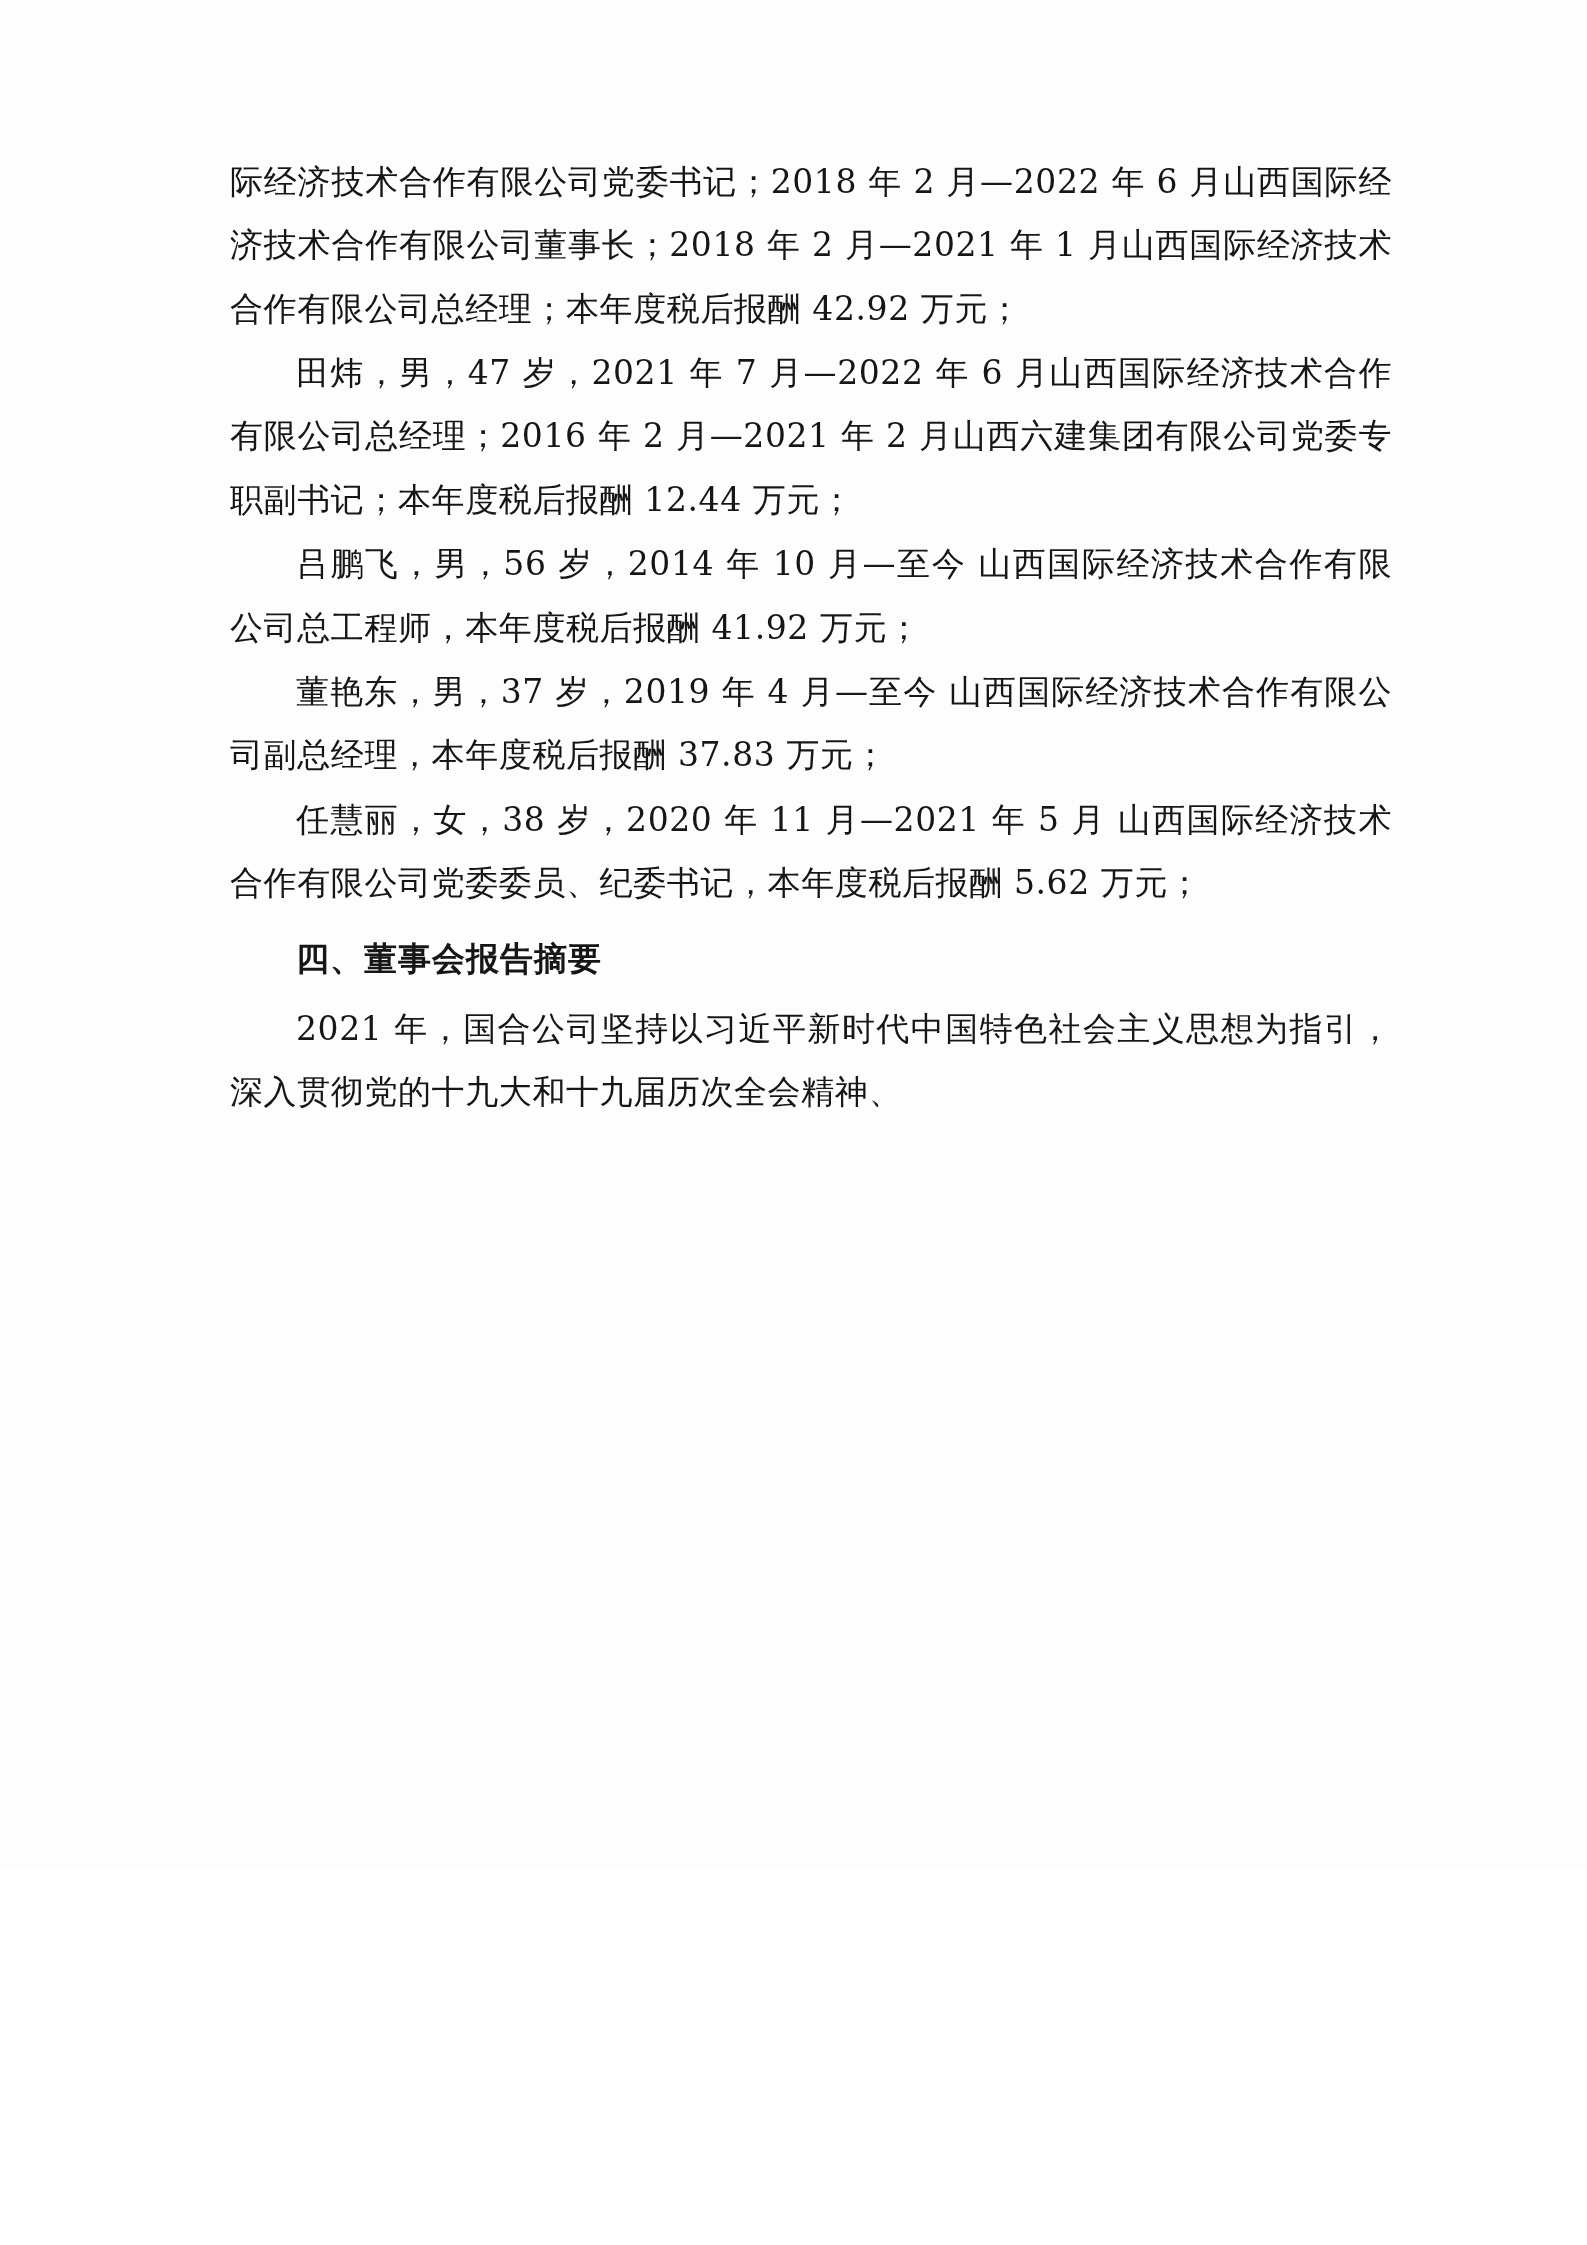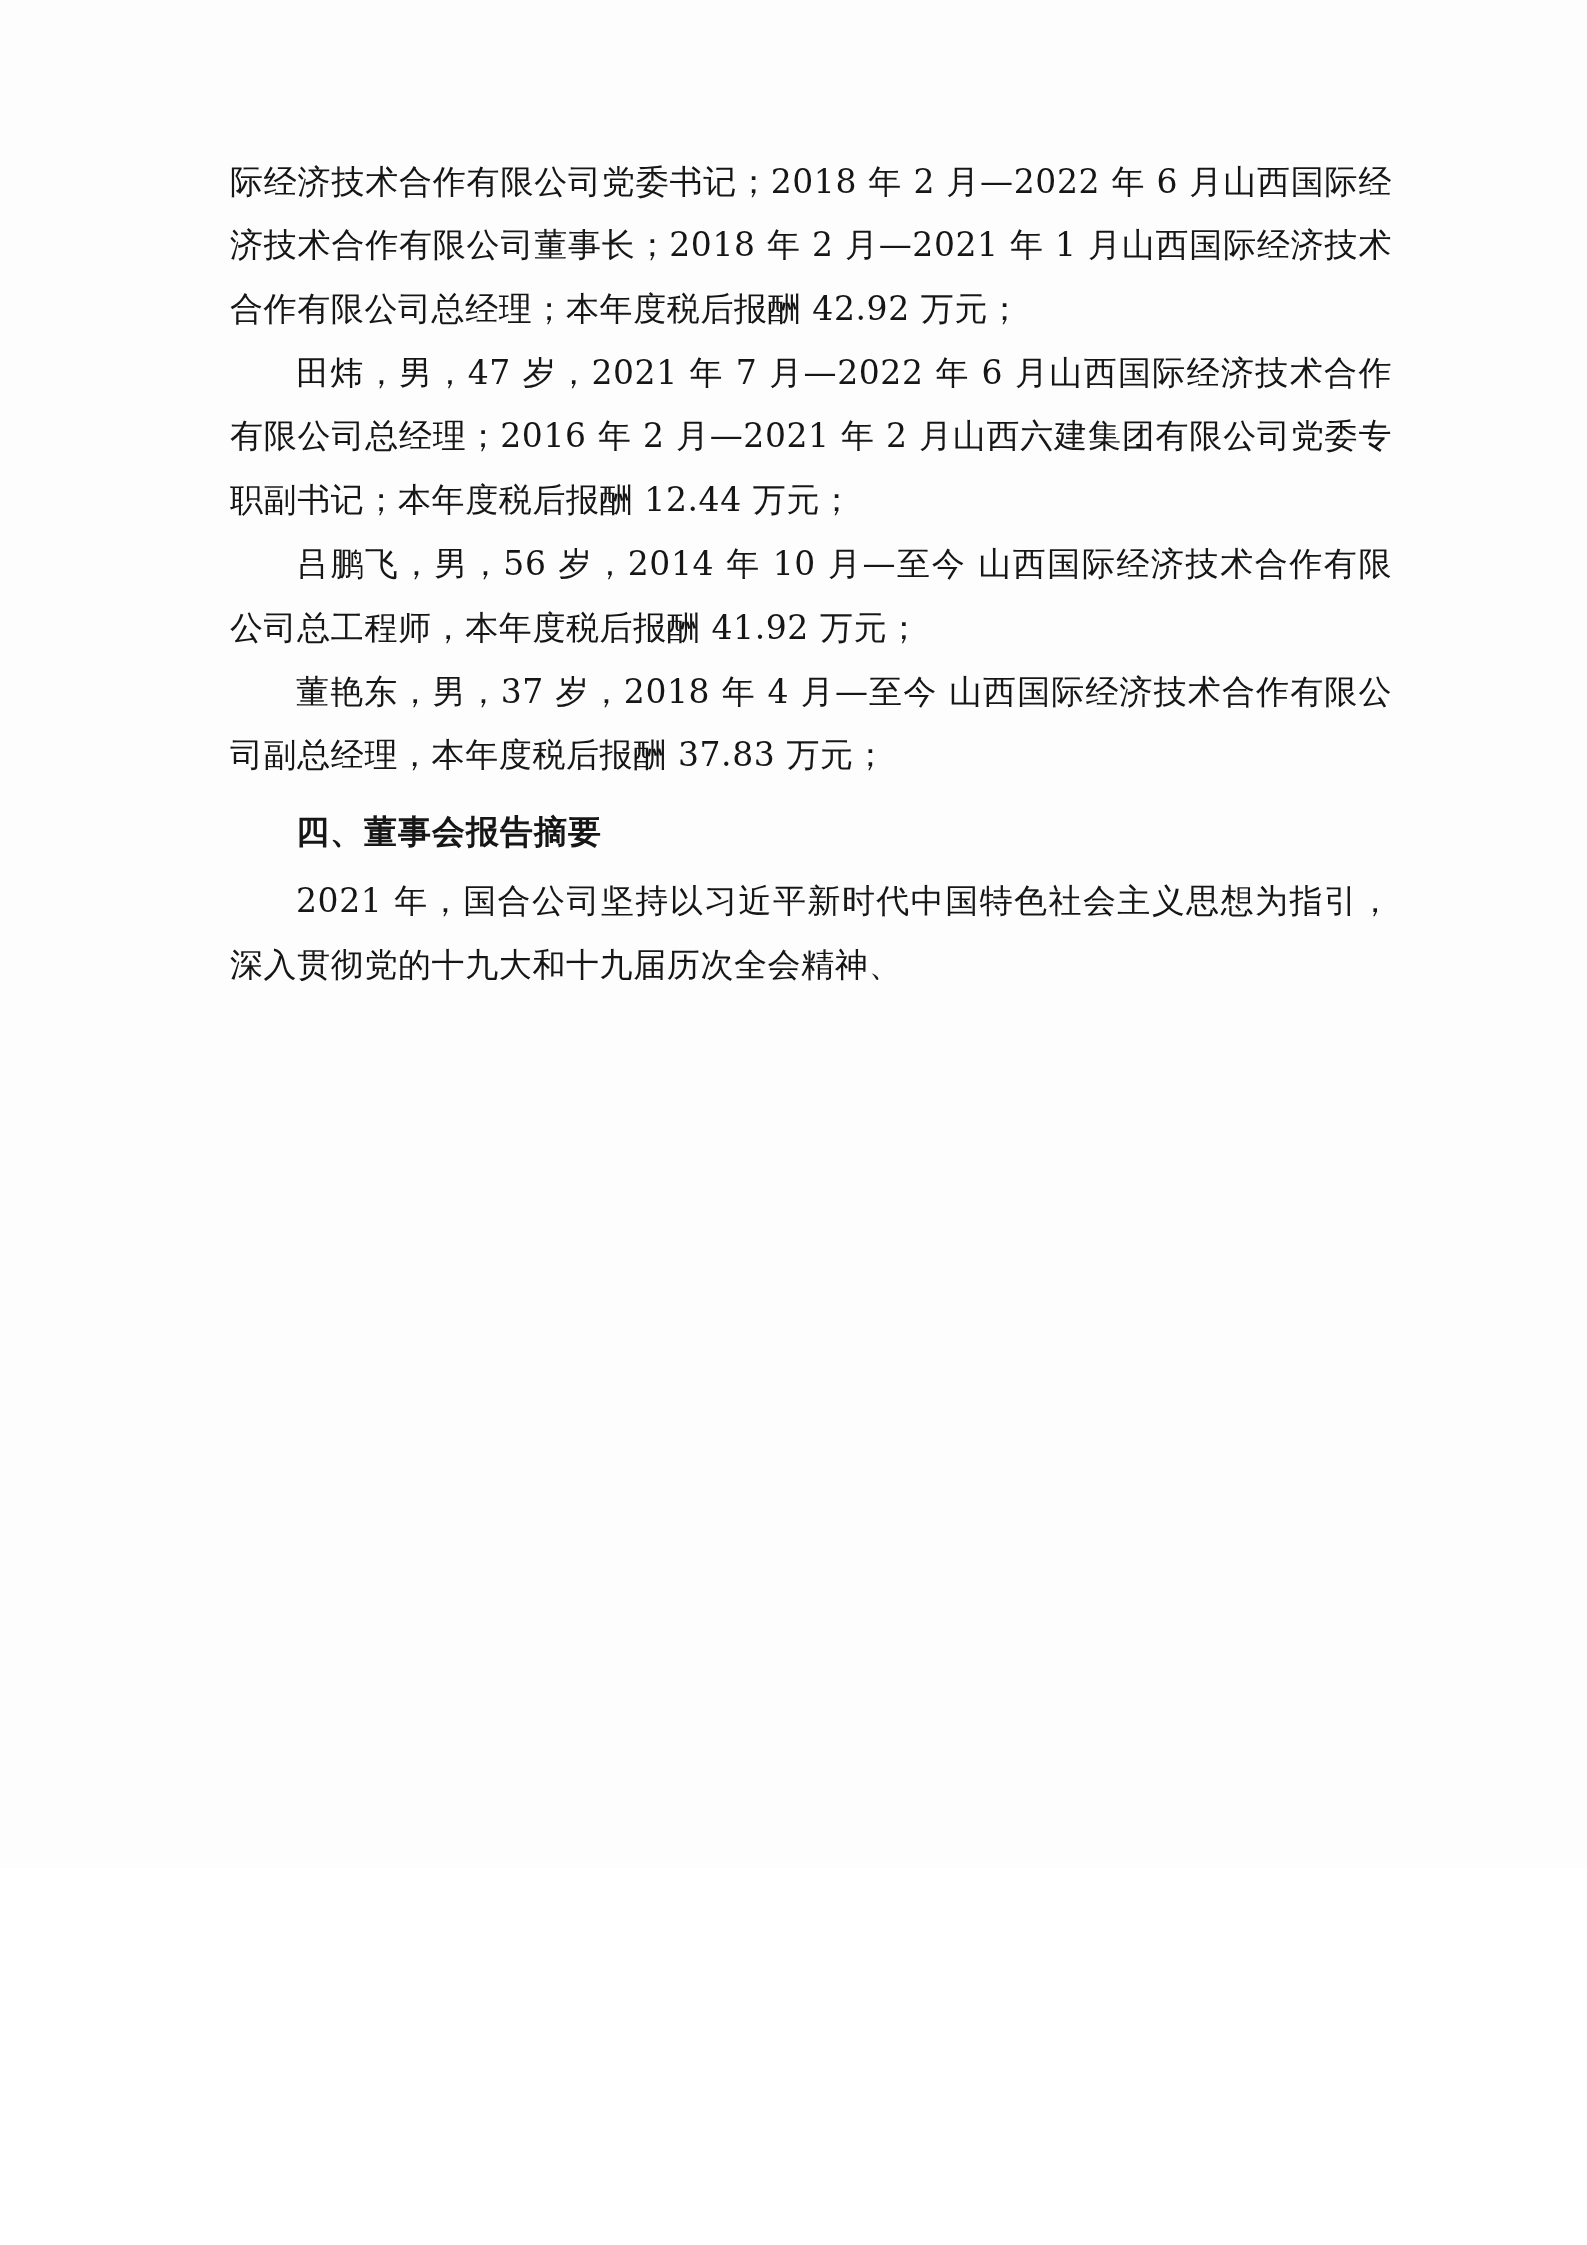--- a/index.html
+++ b/index.html
@@ -54,22 +54,23 @@
 <div class="page">
   <div class="doc-body">
 
     <p class="noindent">际经济技术合作有限公司党委书记；2018 年 2 月—2022 年 6 月山西国际经济技术合作有限公司董事长；2018 年 2 月—2021 年 1 月山西国际经济技术合作有限公司总经理；本年度税后报酬 42.92 万元；</p>
 
     <p>田炜，男，47 岁，2021 年 7 月—2022 年 6 月山西国际经济技术合作有限公司总经理；2016 年 2 月—2021 年 2 月山西六建集团有限公司党委专职副书记；本年度税后报酬 12.44 万元；</p>
 
 
     <p>吕鹏飞，男，56 岁，2014 年 10 月—至今 山西国际经济技术合作有限公司总工程师，本年度税后报酬 41.92 万元；</p>
 
-    <p>董艳东，男，37 岁，2018 年 4 月—至今 山西国际经济技术合作有限公司副总经理，本年度税后报酬 37.83 万元；</p>
+    <p>董艳东，男，37 岁，2019 年 4 月—至今 山西国际经济技术合作有限公司副总经理，本年度税后报酬 37.83 万元；</p>
 
 
+    <p>任慧丽，女，38 岁，2020 年 11 月—2021 年 5 月 山西国际经济技术合作有限公司党委委员、纪委书记，本年度税后报酬 5.62 万元；</p>
 
     <h2 class="section-heading">四、董事会报告摘要</h2>
 
     <p>2021 年，国合公司坚持以习近平新时代中国特色社会主义思想为指引，深入贯彻党的十九大和十九届历次全会精神、</p>
 
   </div>
 </div>
 
 </body></html>

